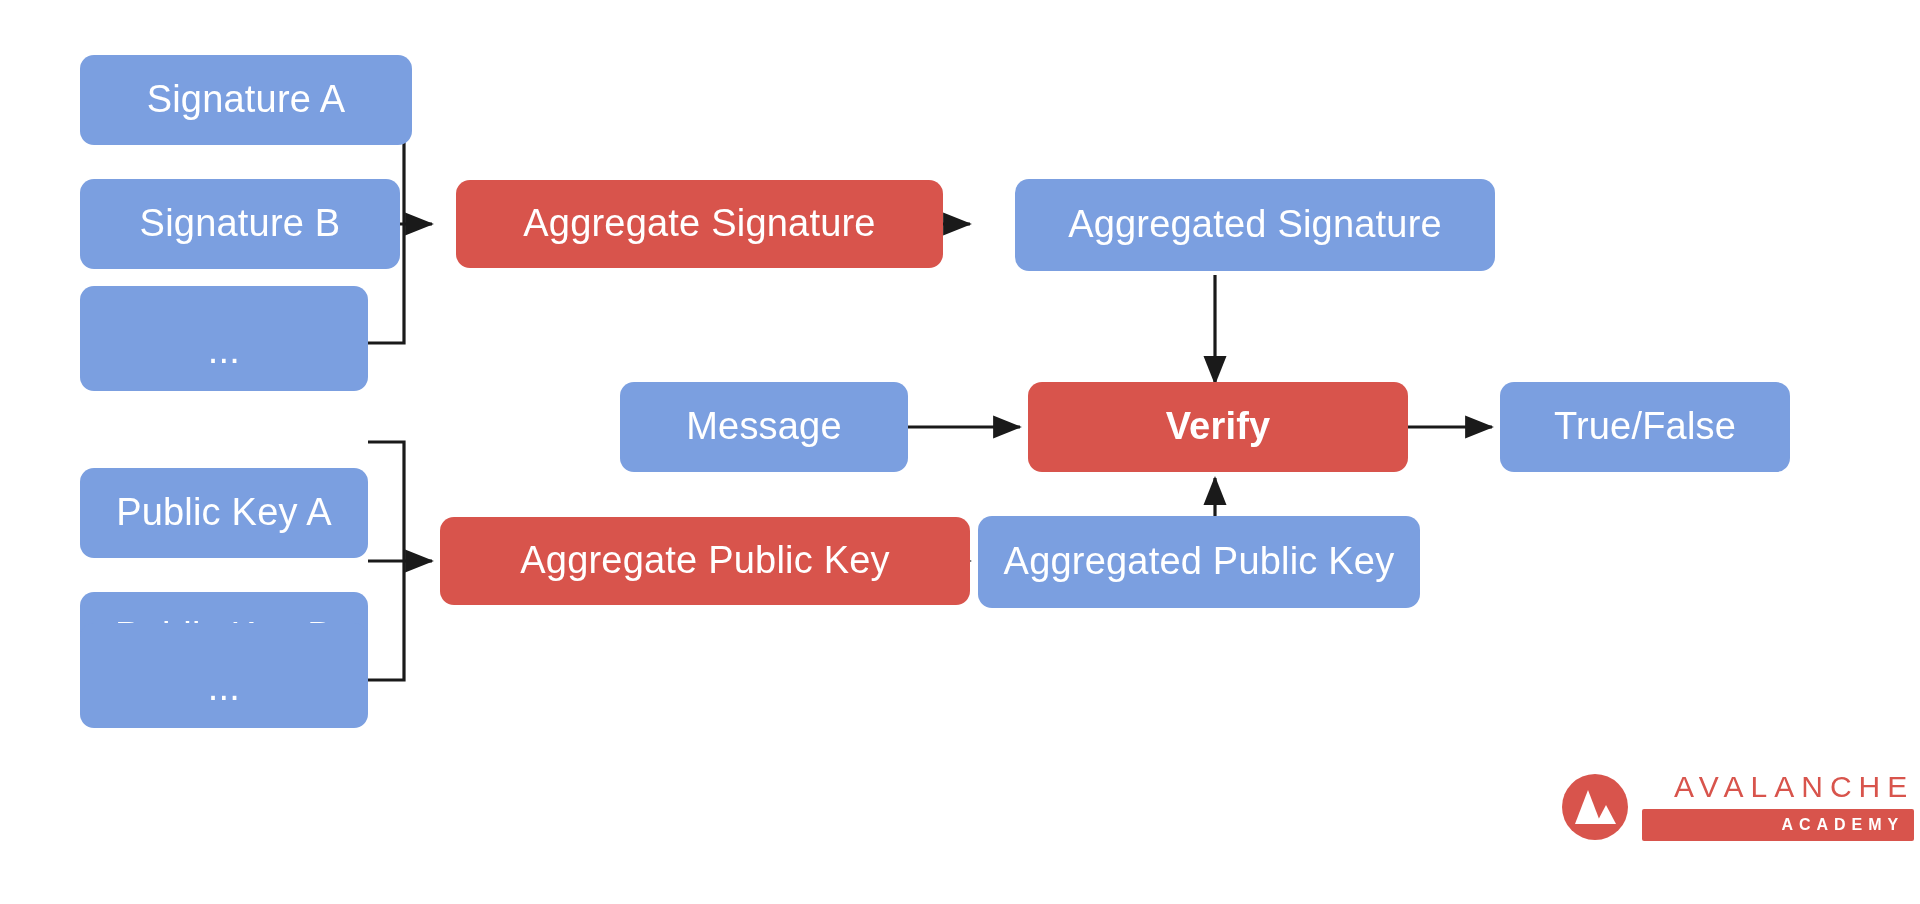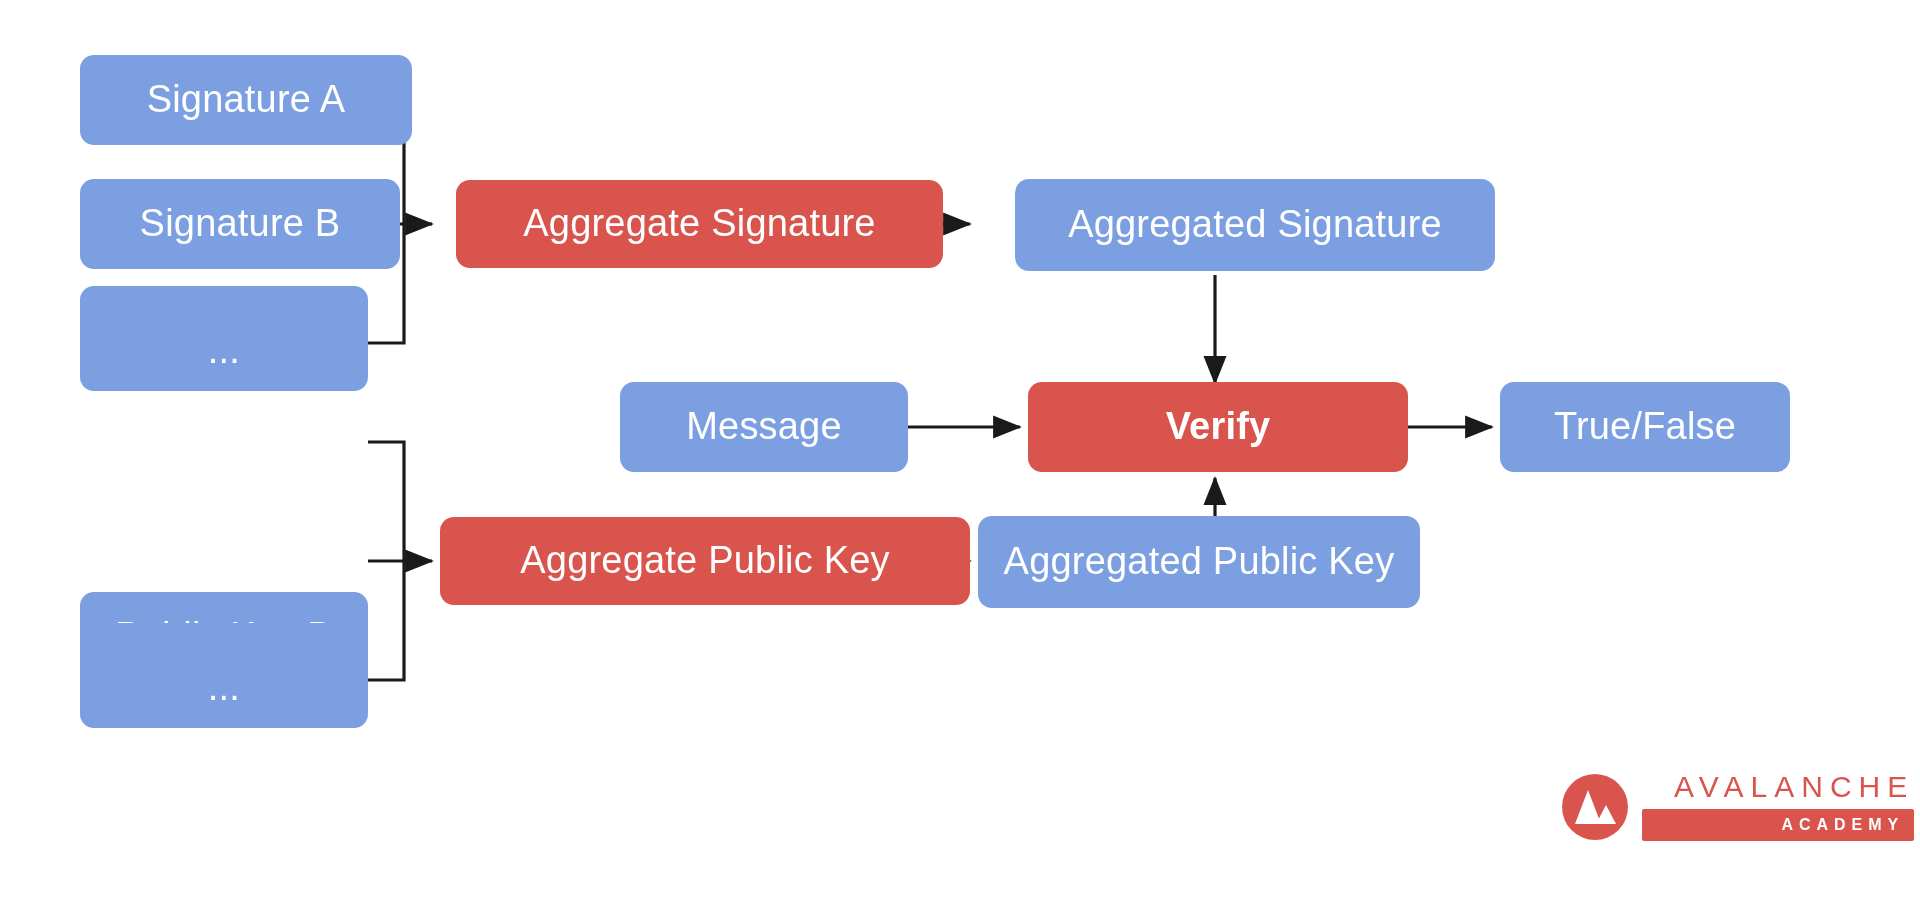--- a/index.html
+++ b/index.html
@@ -159,20 +159,21 @@
   <div class="node red" style="left:456px; top:180px; width:487px; height:88px;">Aggregate Signature</div>
 
   <div class="node blue" style="left:978px; top:179px; width:480px; height:92px;margin-left:37px;">Aggregated Signature</div>
 
   <div class="node red bold" style="left:1028px; top:382px; width:380px; height:90px;">Verify</div>
 
   <div class="node blue" style="left:620px; top:382px; width:288px; height:90px;">Message</div>
 
   <div class="node blue" style="left:1500px; top:382px; width:290px; height:90px;">True/False</div>
 
+  <div class="node blue" style="left:80px; top:468px; width:288px; height:90px;">Public Key A</div>
 
   <div class="node blue" style="left:80px; top:592px; width:288px; height:90px;">Public Key B</div>
 
   <div class="node blue ellipsis" style="left:80px; top:623px; width:288px; height:105px;">...</div>
 
   <div class="node red" style="left:440px; top:517px; width:530px; height:88px;">Aggregate Public Key</div>
 
   <div class="node blue" style="left:978px; top:516px; width:442px; height:92px;">Aggregated Public Key</div>
 
   <div id="logo" style="left:1562px; top:772px;">

